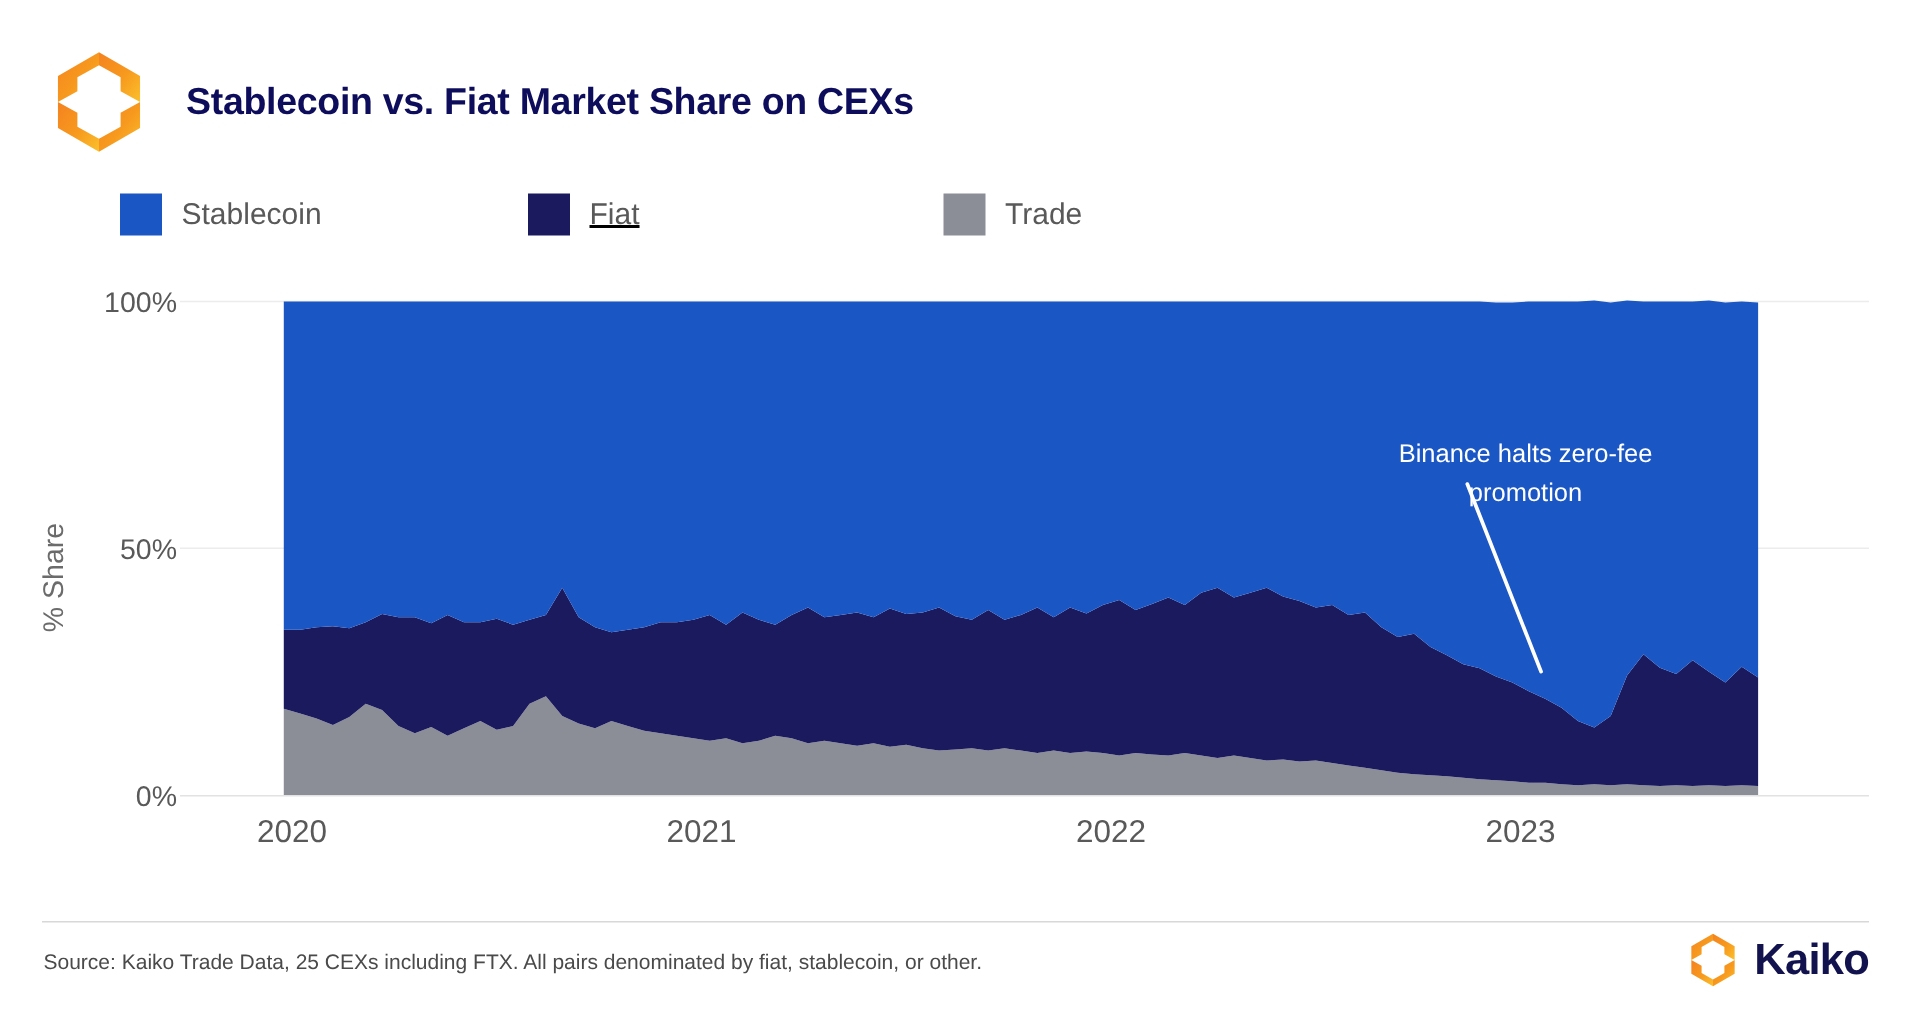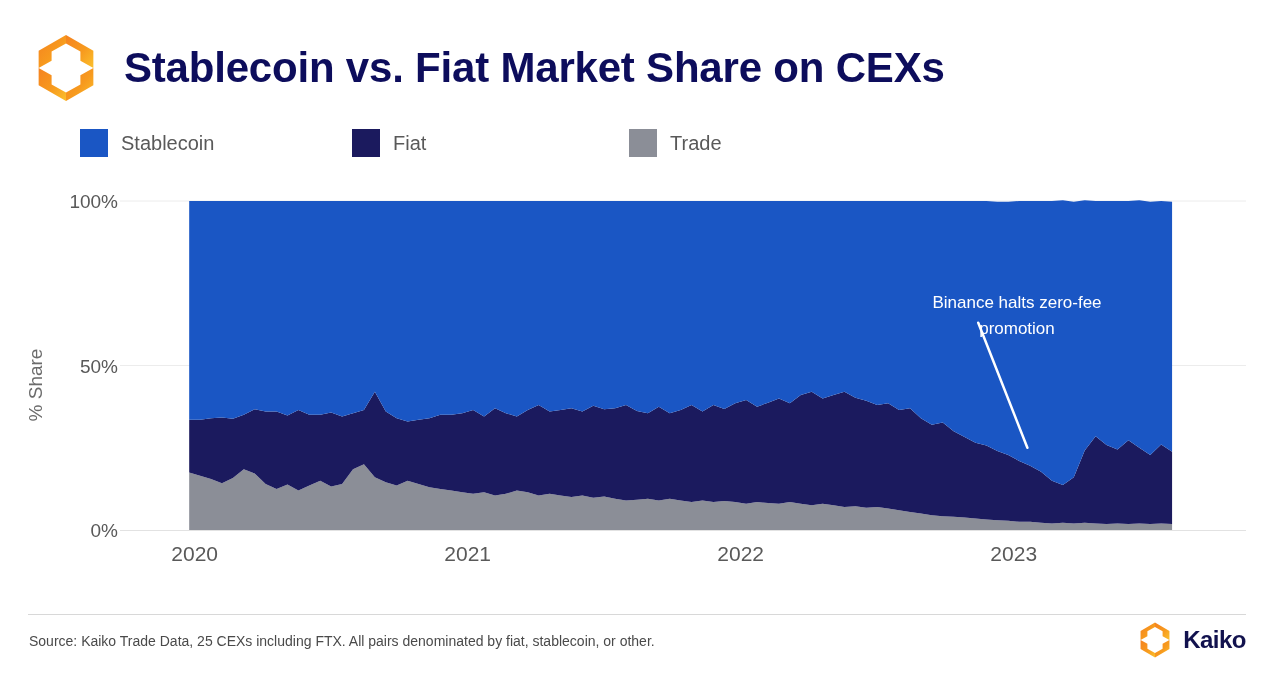--- a/index.html
+++ b/index.html
@@ -19,21 +19,21 @@
   #header {
     position: absolute;
     left: 30px;
     top: 32px;
     display: flex;
     align-items: center;
     gap: 22px;
   }
   #brand-logo { width: 72px; height: 72px; display: block; }
   #page-title {
-    font-size: 42px;
+    font-size: 25px;
     font-weight: bold;
     color: #0d0d5c;
     letter-spacing: -0.2px;
     white-space: nowrap;
   }
 
   
   #legend {
     position: absolute;
     left: 35px;
@@ -41,21 +41,21 @@
     display: flex;
     align-items: center;
   }
   .legend-item {
     display: flex;
     align-items: center;
     gap: 13px;
     padding-left: 45px;
   }
   .legend-item:nth-child(1) { width: 227px; }
-  .legend-item:nth-child(2) { width: 232px; }
+  .legend-item:nth-child(2) { width: 232px; text-decoration: underline; }
   .legend-swatch {
     width: 28px;
     height: 28px;
     flex: 0 0 auto;
   }
   .legend-label {
     font-size: 20px;
     color: #595959;
     white-space: nowrap;
   }
@@ -111,21 +111,21 @@
   #footer-brand {
     position: absolute;
     right: 28px;
     top: 621px;
     display: flex;
     align-items: center;
     gap: 9px;
   }
   #footer-logo-mark { width: 38px; height: 38px; display: block; }
   #footer-wordmark {
-    font-size: 24px;
+    font-size: 29px;
     font-weight: bold;
     color: #12124e;
     letter-spacing: -0.5px;
   }
 </style>
 </head>
 <body>
 
 <div id="header">
   <svg id="brand-logo" viewBox="0 0 100 100">

